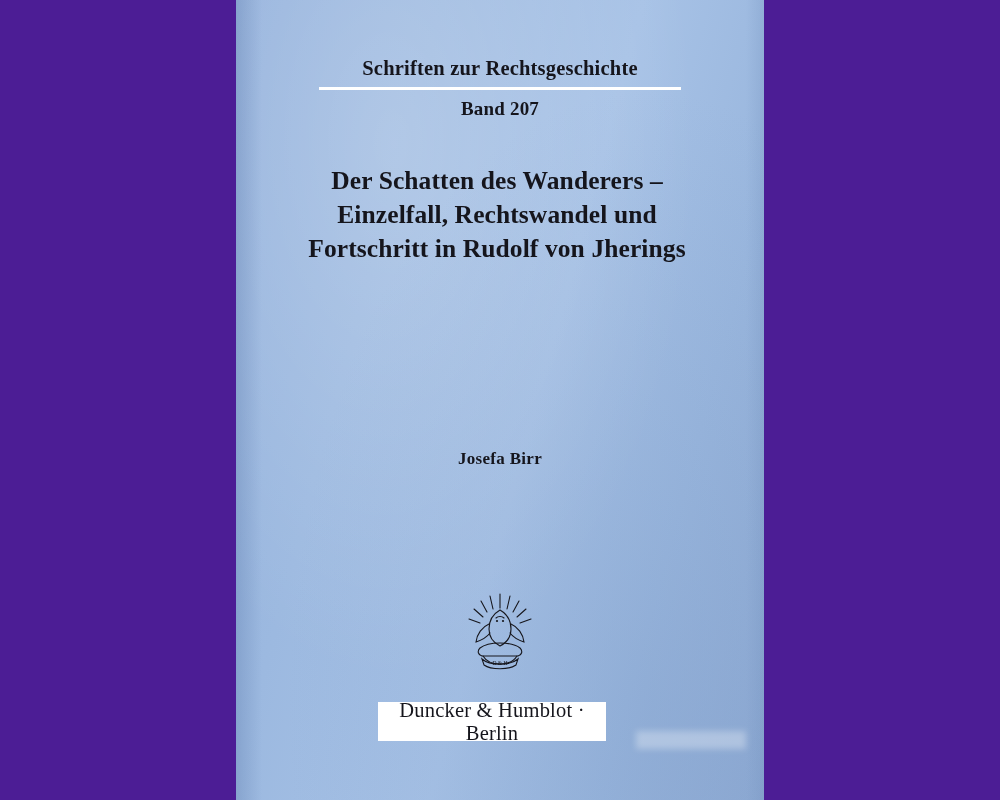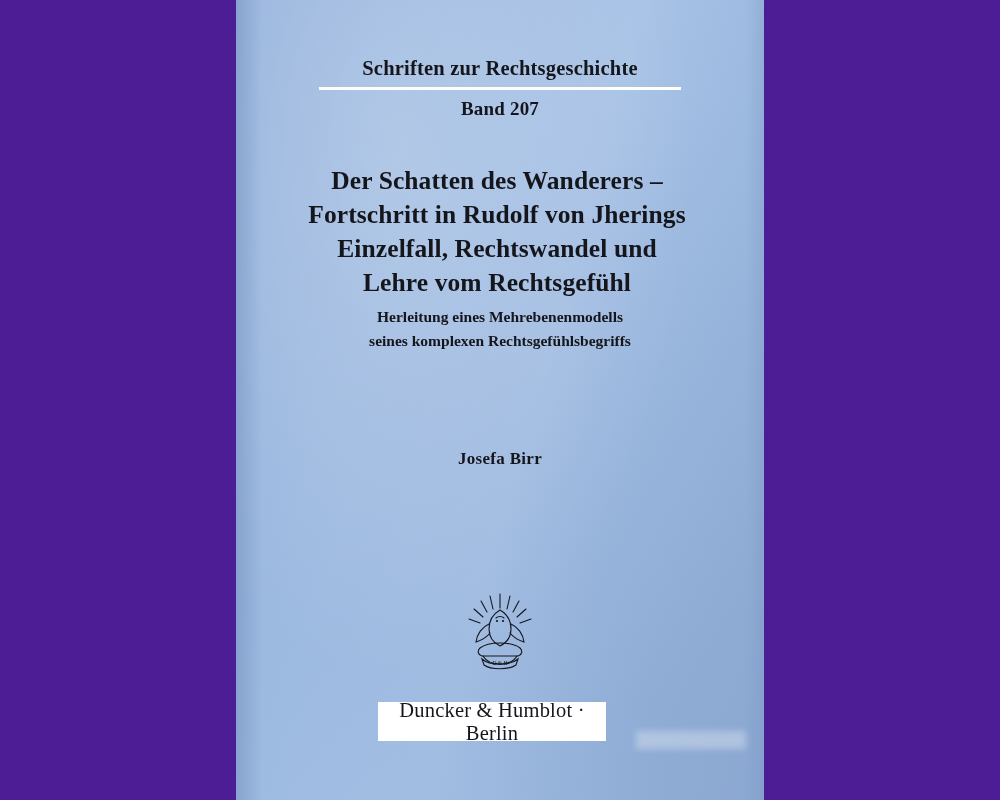--- a/index.html
+++ b/index.html
@@ -189,29 +189,24 @@
     <div class="content">
 
       <div class="series">
         <div class="series-title">Schriften zur Rechtsgeschichte</div>
         <div class="series-rule"></div>
         <div class="series-band">Band 207</div>
       </div>
 
       <div class="main-title">
         <span class="line">Der Schatten des Wanderers –</span>
+        <span class="line">Einzelfall, Rechtswandel und</span>
         <span class="line">Fortschritt in Rudolf von Jherings</span>
-        <span class="line">Einzelfall, Rechtswandel und</span>
-        <span class="line">Lehre vom Rechtsgefühl</span>
       </div>
 
-      <div class="subtitle">
-        <span class="line">Herleitung eines Mehrebenenmodells</span>
-        <span class="line">seines komplexen Rechtsgefühlsbegriffs</span>
-      </div>
 
       <div class="author">Josefa Birr</div>
 
       <div class="logo">
         <svg viewBox="0 0 96 96" width="96" height="96" aria-hidden="true">
           <g fill="none" stroke="#16161c" stroke-width="1.1" stroke-linecap="round">
 
             <line x1="48" y1="6" x2="48" y2="20"></line>
             <line x1="38" y1="8" x2="41" y2="21"></line>
             <line x1="58" y1="8" x2="55" y2="21"></line>

